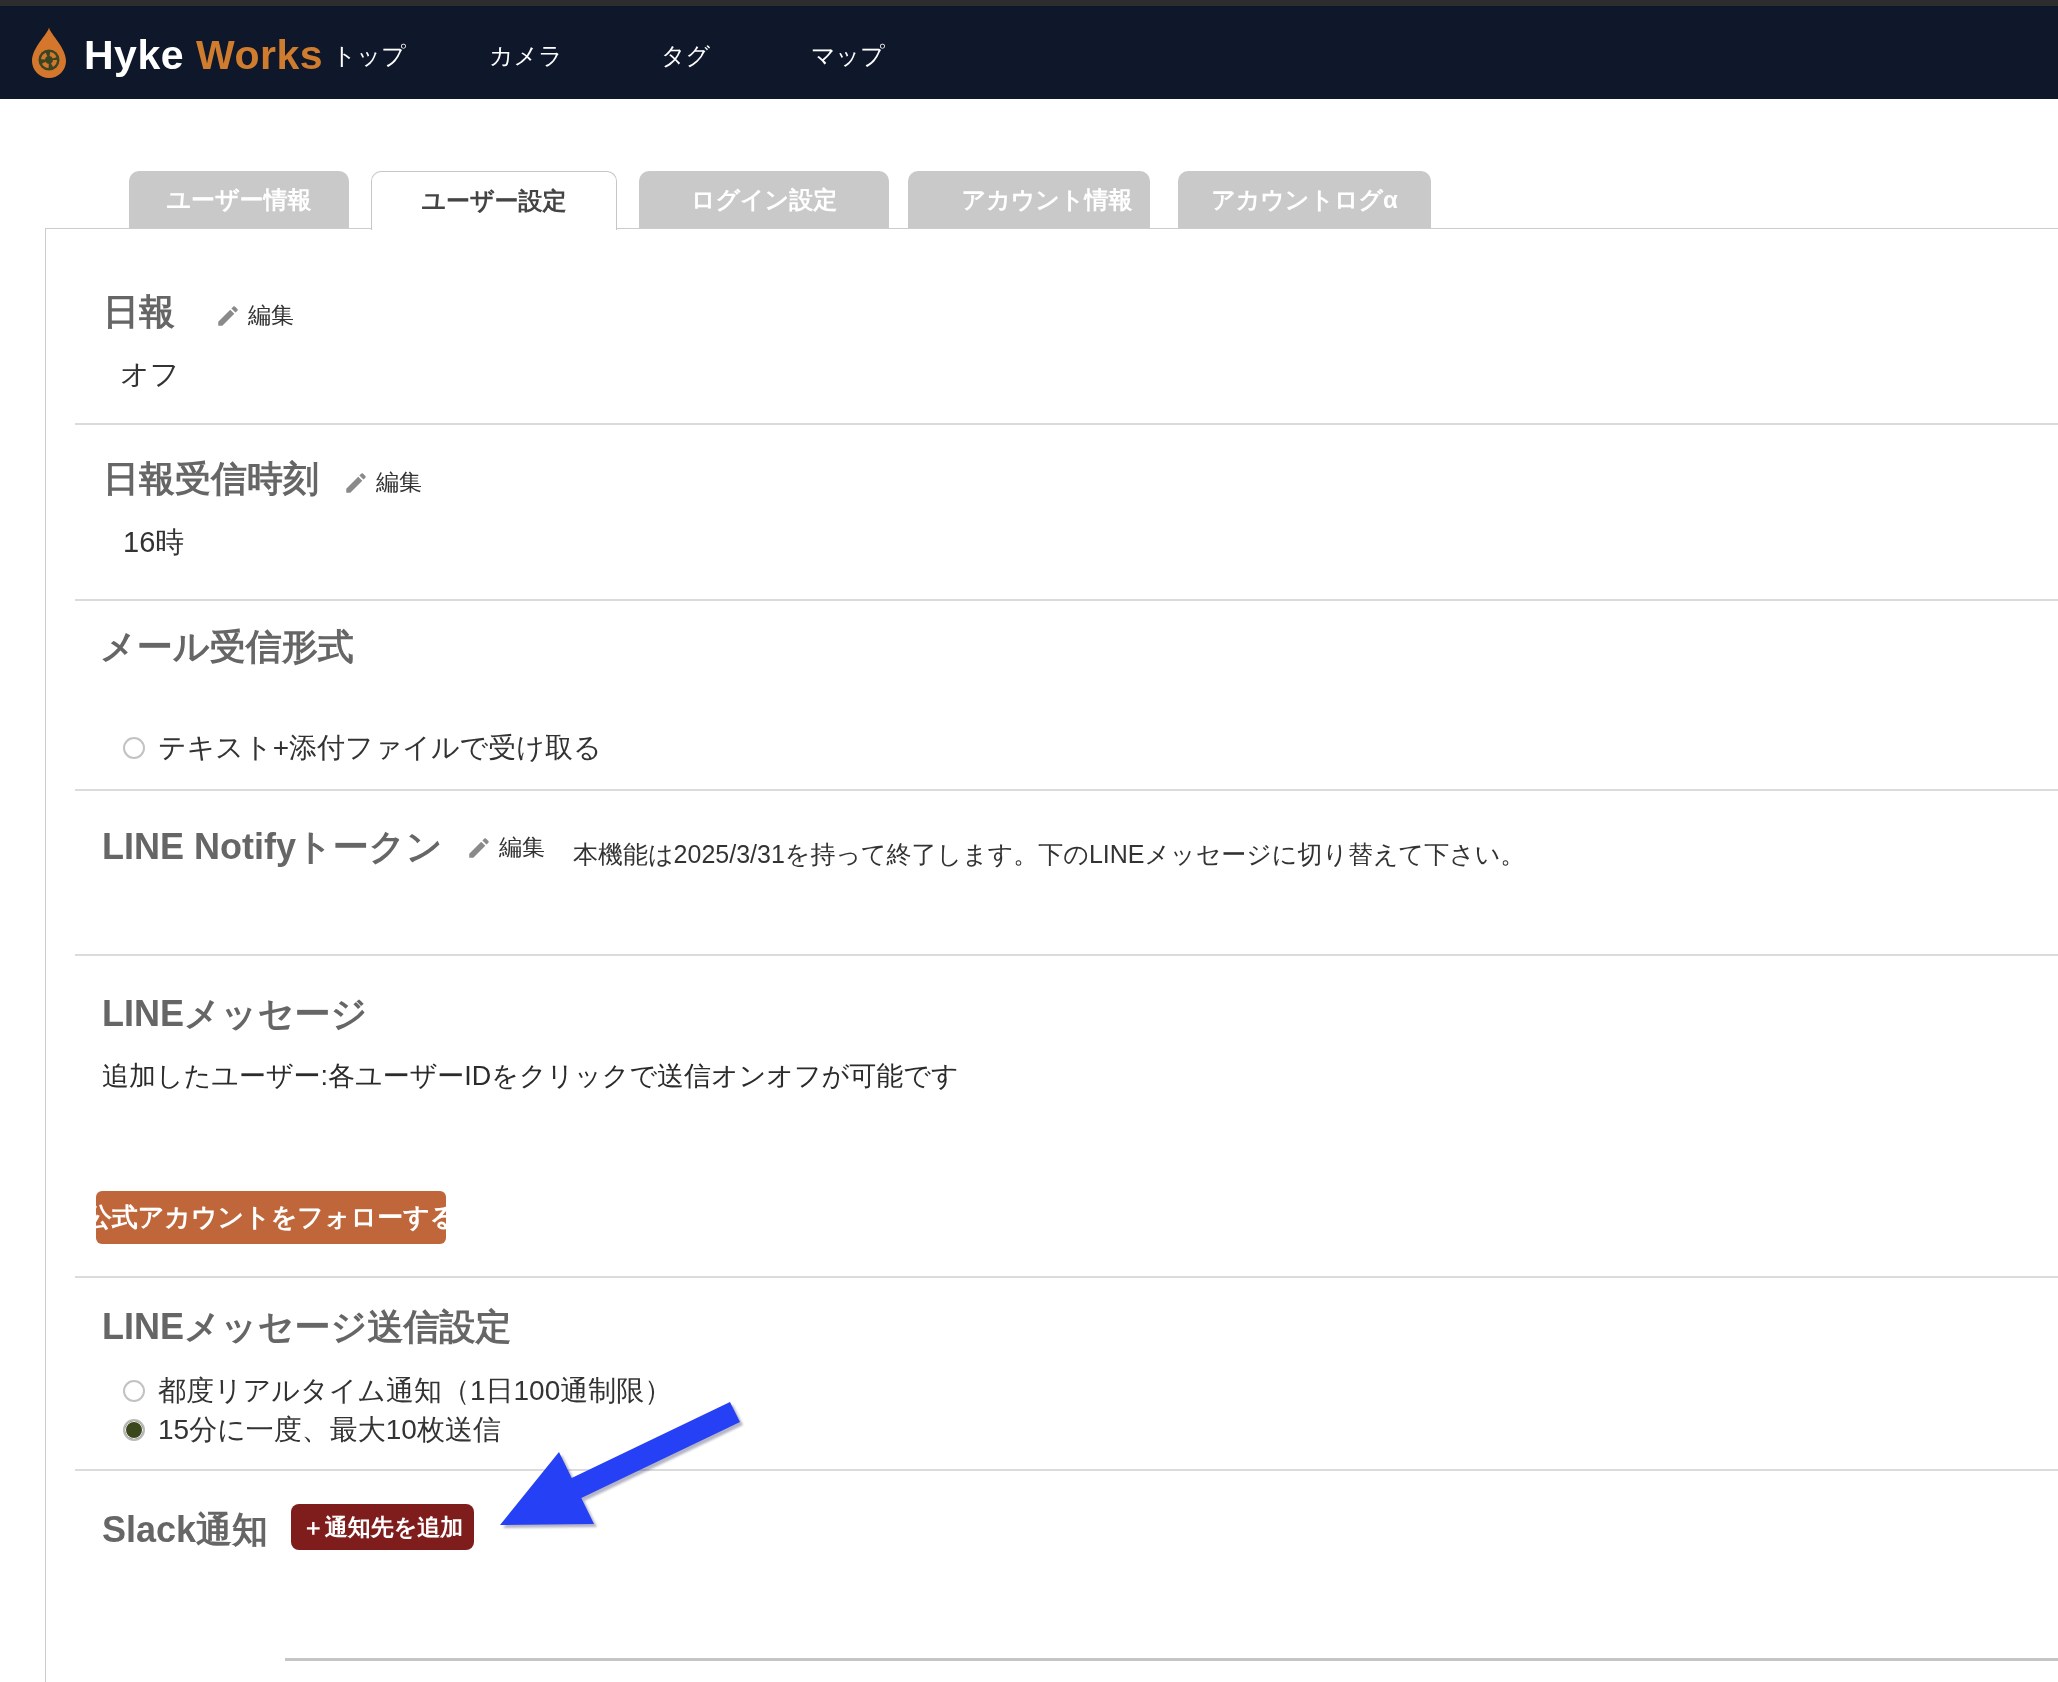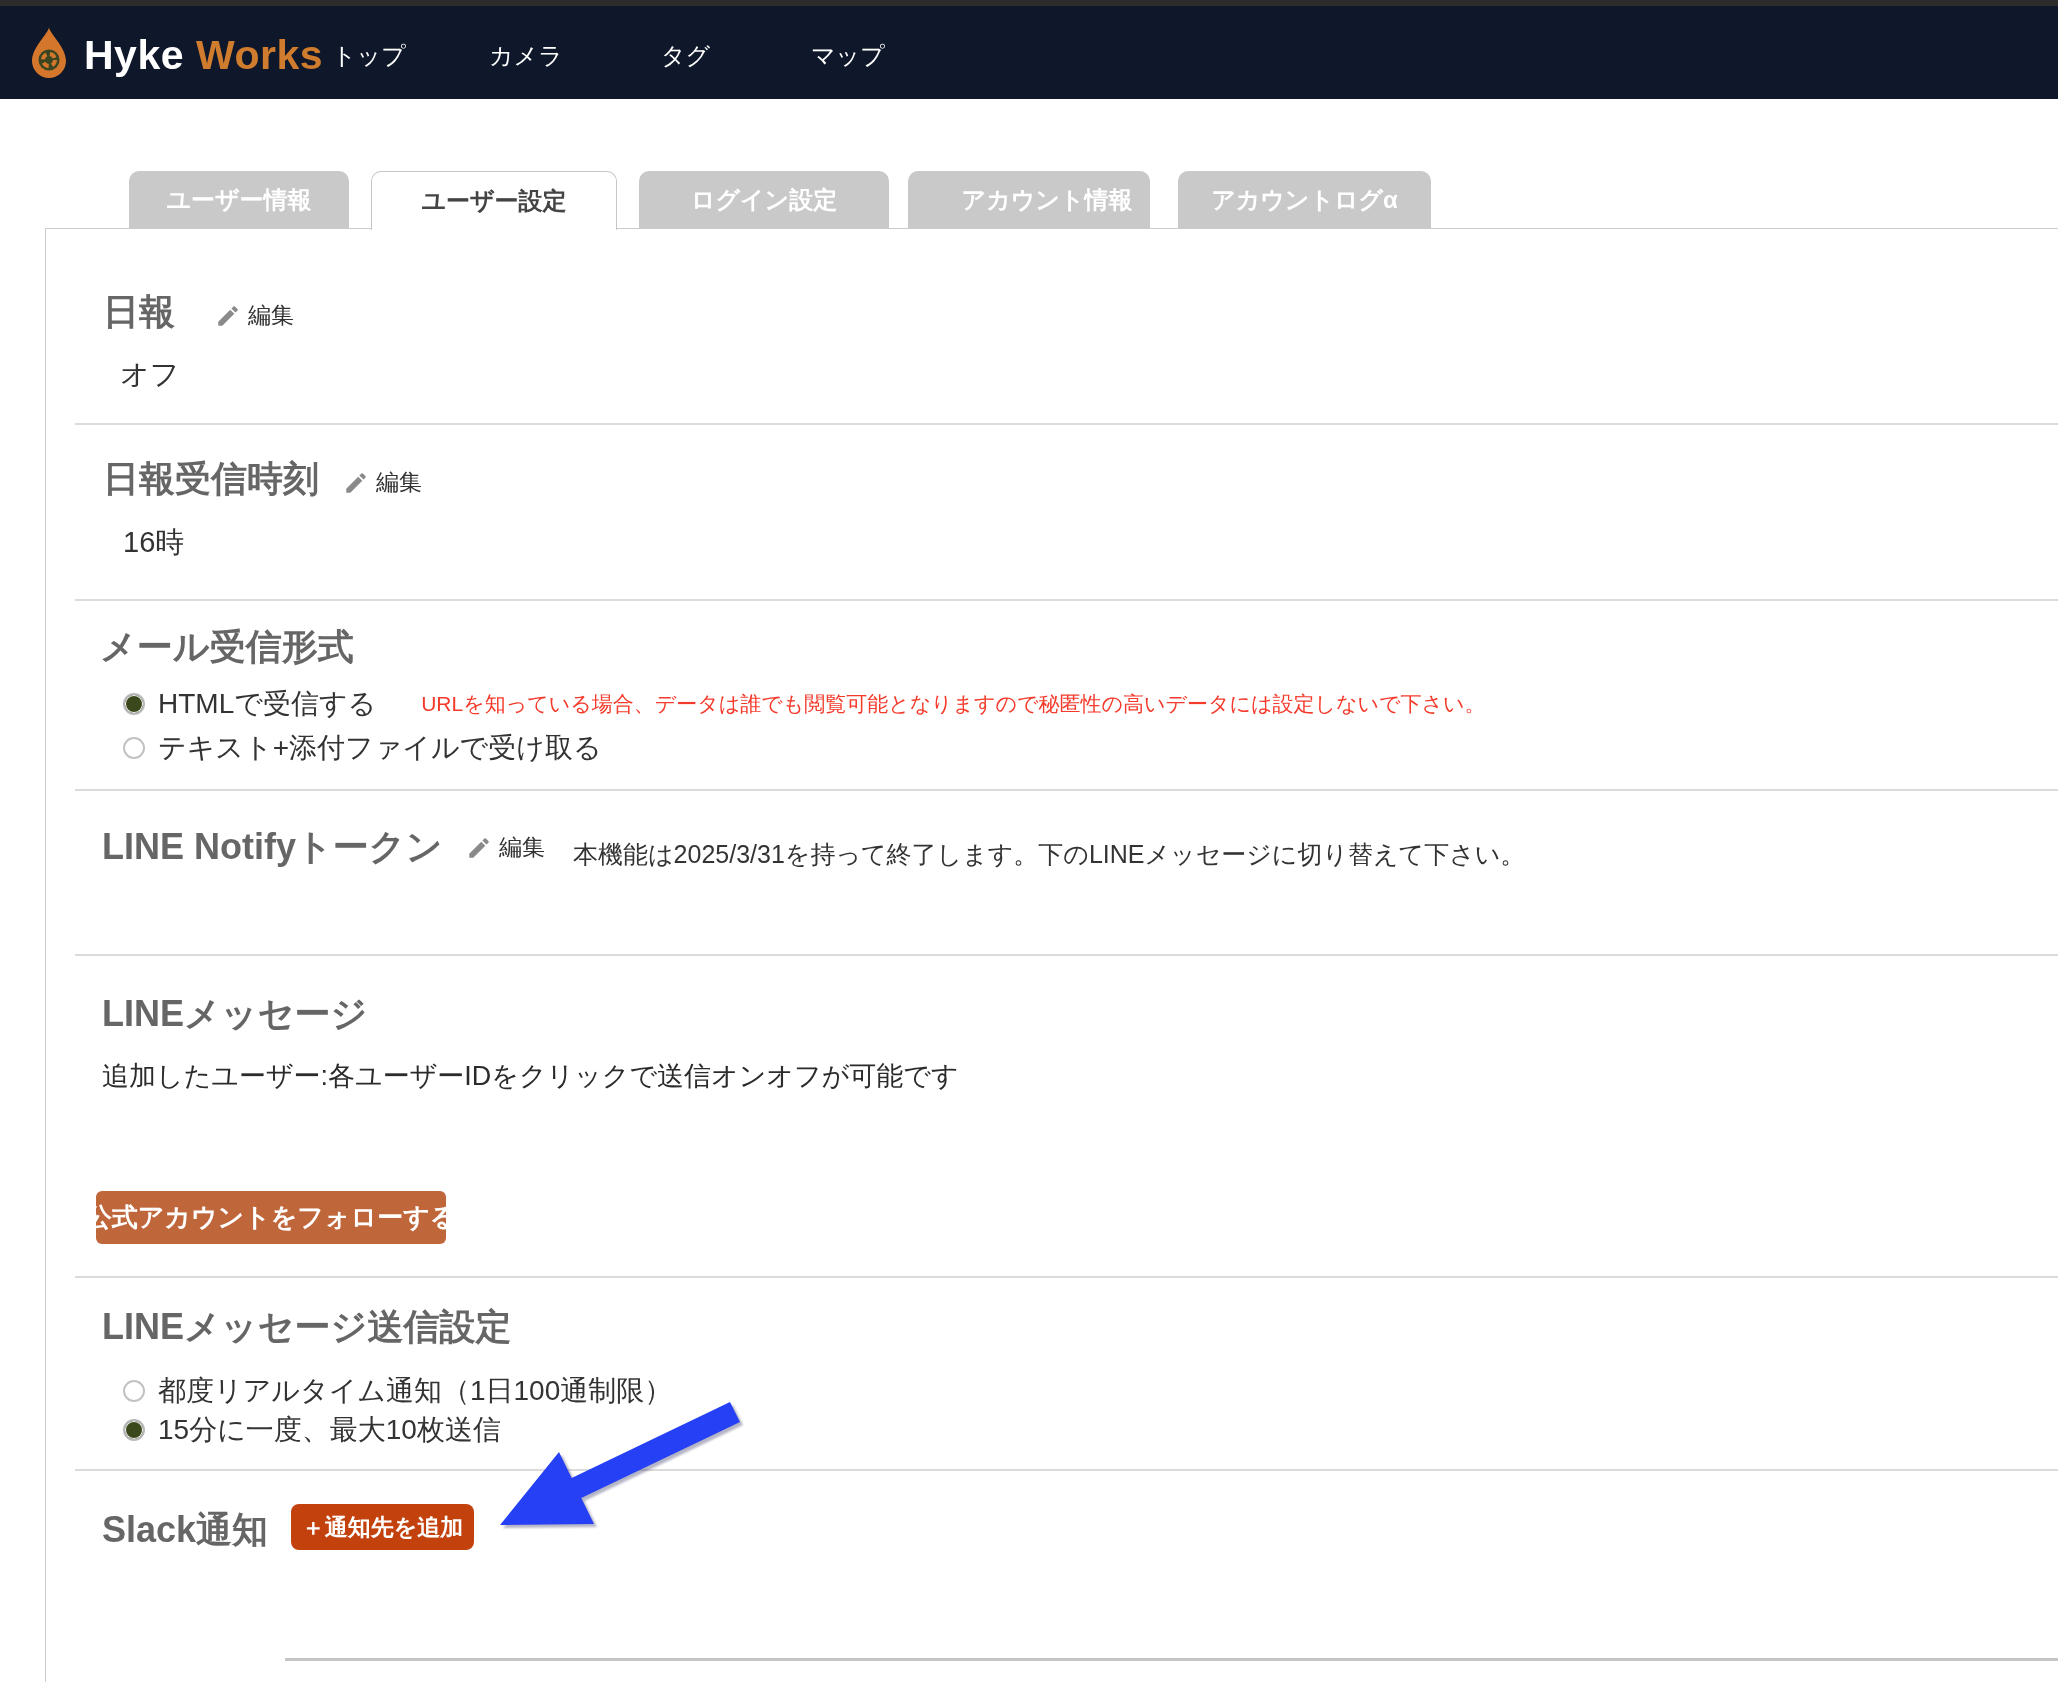--- a/index.html
+++ b/index.html
@@ -40,21 +40,21 @@
   .opt-row { position:absolute; display:flex; align-items:center; gap:13px; height:40px; }
   .radio { width:22px; height:22px; border-radius:50%; border:2px solid #c2c2c2; background:#fff; flex:0 0 auto; cursor:pointer; }
   .radio.selected { border-color:#b9b9b9; background:#3a481c; box-shadow:inset 0 0 0 1px #fff; }
   .opt-label { color:#333; font-size:28px; white-space:nowrap; cursor:pointer; }
   .warning-text { color:#f43a2a; font-size:21px; margin-left:32px; white-space:nowrap; }
 
   .btn-orange { position:absolute; display:flex; align-items:center; justify-content:center;
                 background:#bf663a; color:#fff; font-weight:700; border:none; cursor:pointer;
                 white-space:nowrap; }
   .btn-follow { left:96px; top:1191px; width:350px; height:53px; font-size:26px; border-radius:6px; }
-  .btn-add { left:291px; top:1504px; width:183px; height:46px; font-size:23px; border-radius:8px; background:#c2410c; }
+  .btn-add { left:291px; top:1504px; width:183px; height:46px; font-size:23px; border-radius:8px; background:#7f1d1d; }
 
   .arrow-svg { position:absolute; left:480px; top:1390px; width:280px; height:160px; pointer-events:none;
                filter:drop-shadow(3px 3px 1px rgba(40,40,90,0.35)); }
 </style>
 </head>
 <body>
 
 <div class="screen">
 
   <div class="topstrip"></div>
@@ -96,25 +96,20 @@
   <div class="edit-link" style="left:343px;top:467px;">
     <svg class="pencil" viewBox="0 0 24 24" fill="#8a8a8a">
       <path d="M3 17.25V21h3.75L17.81 9.94l-3.75-3.75L3 17.25zM20.71 7.04c.39-.39.39-1.02 0-1.41l-2.34-2.34a.996.996 0 0 0-1.41 0l-1.83 1.83 3.75 3.75 1.83-1.83z"></path>
     </svg>
     <span class="edit-label">編集</span>
   </div>
   <div class="value-text" style="left:123px;top:523px;">16時</div>
   <div class="divider" style="top:599px;"></div>
 
   <div class="h-section" style="left:100px;top:623px;">メール受信形式</div>
-  <div class="opt-row" style="left:123px;top:684px;">
-    <span class="radio selected"></span>
-    <span class="opt-label">HTMLで受信する</span>
-    <span class="warning-text">URLを知っている場合、データは誰でも閲覧可能となりますので秘匿性の高いデータには設定しないで下さい。</span>
-  </div>
   <div class="opt-row" style="left:123px;top:728px;">
     <span class="radio"></span>
     <span class="opt-label">テキスト+添付ファイルで受け取る</span>
   </div>
   <div class="divider" style="top:789px;"></div>
 
   <div class="h-section" style="left:102px;top:823px;">LINE Notifyトークン</div>
   <div class="edit-link" style="left:466px;top:832px;">
     <svg class="pencil" viewBox="0 0 24 24" fill="#8a8a8a">
       <path d="M3 17.25V21h3.75L17.81 9.94l-3.75-3.75L3 17.25zM20.71 7.04c.39-.39.39-1.02 0-1.41l-2.34-2.34a.996.996 0 0 0-1.41 0l-1.83 1.83 3.75 3.75 1.83-1.83z"></path>

